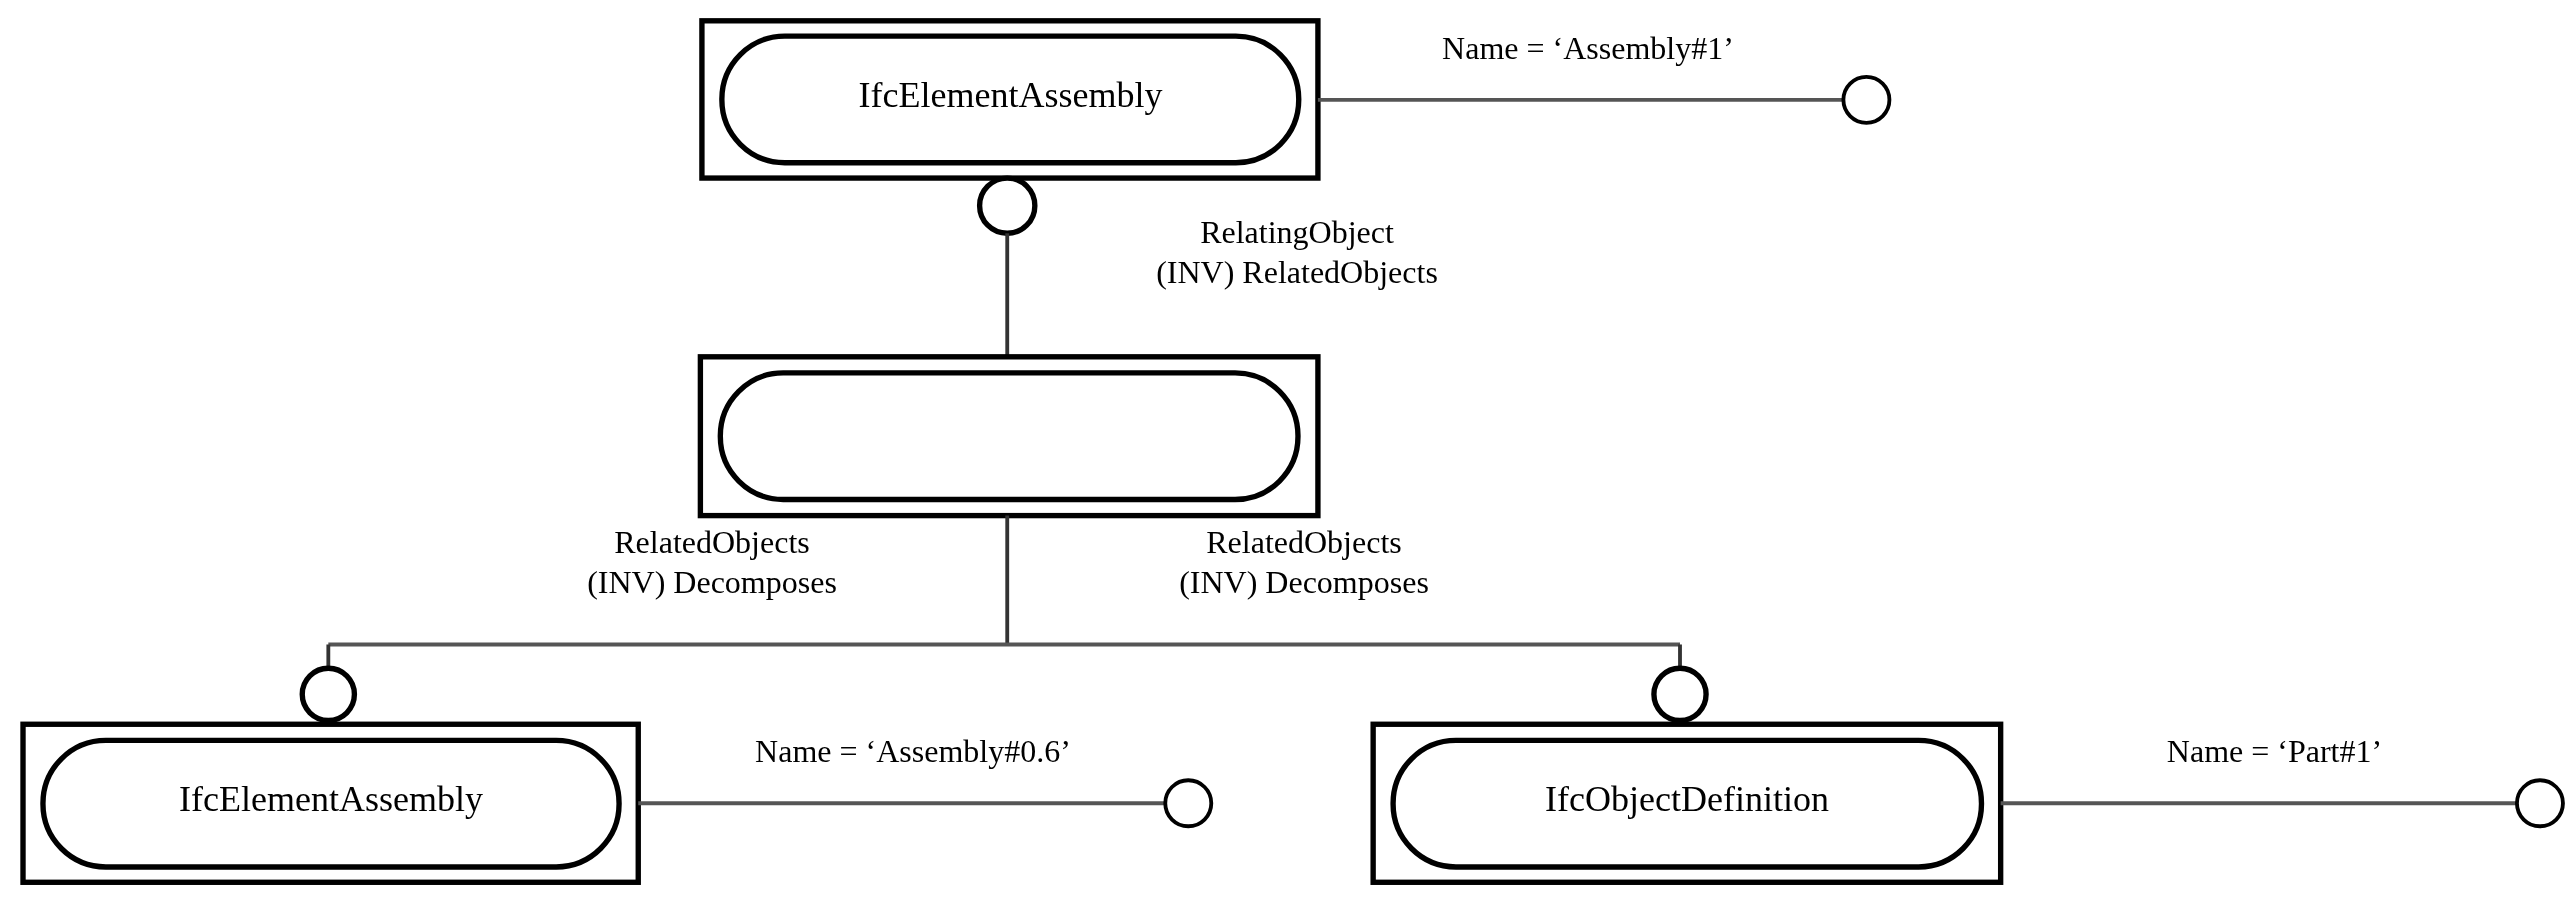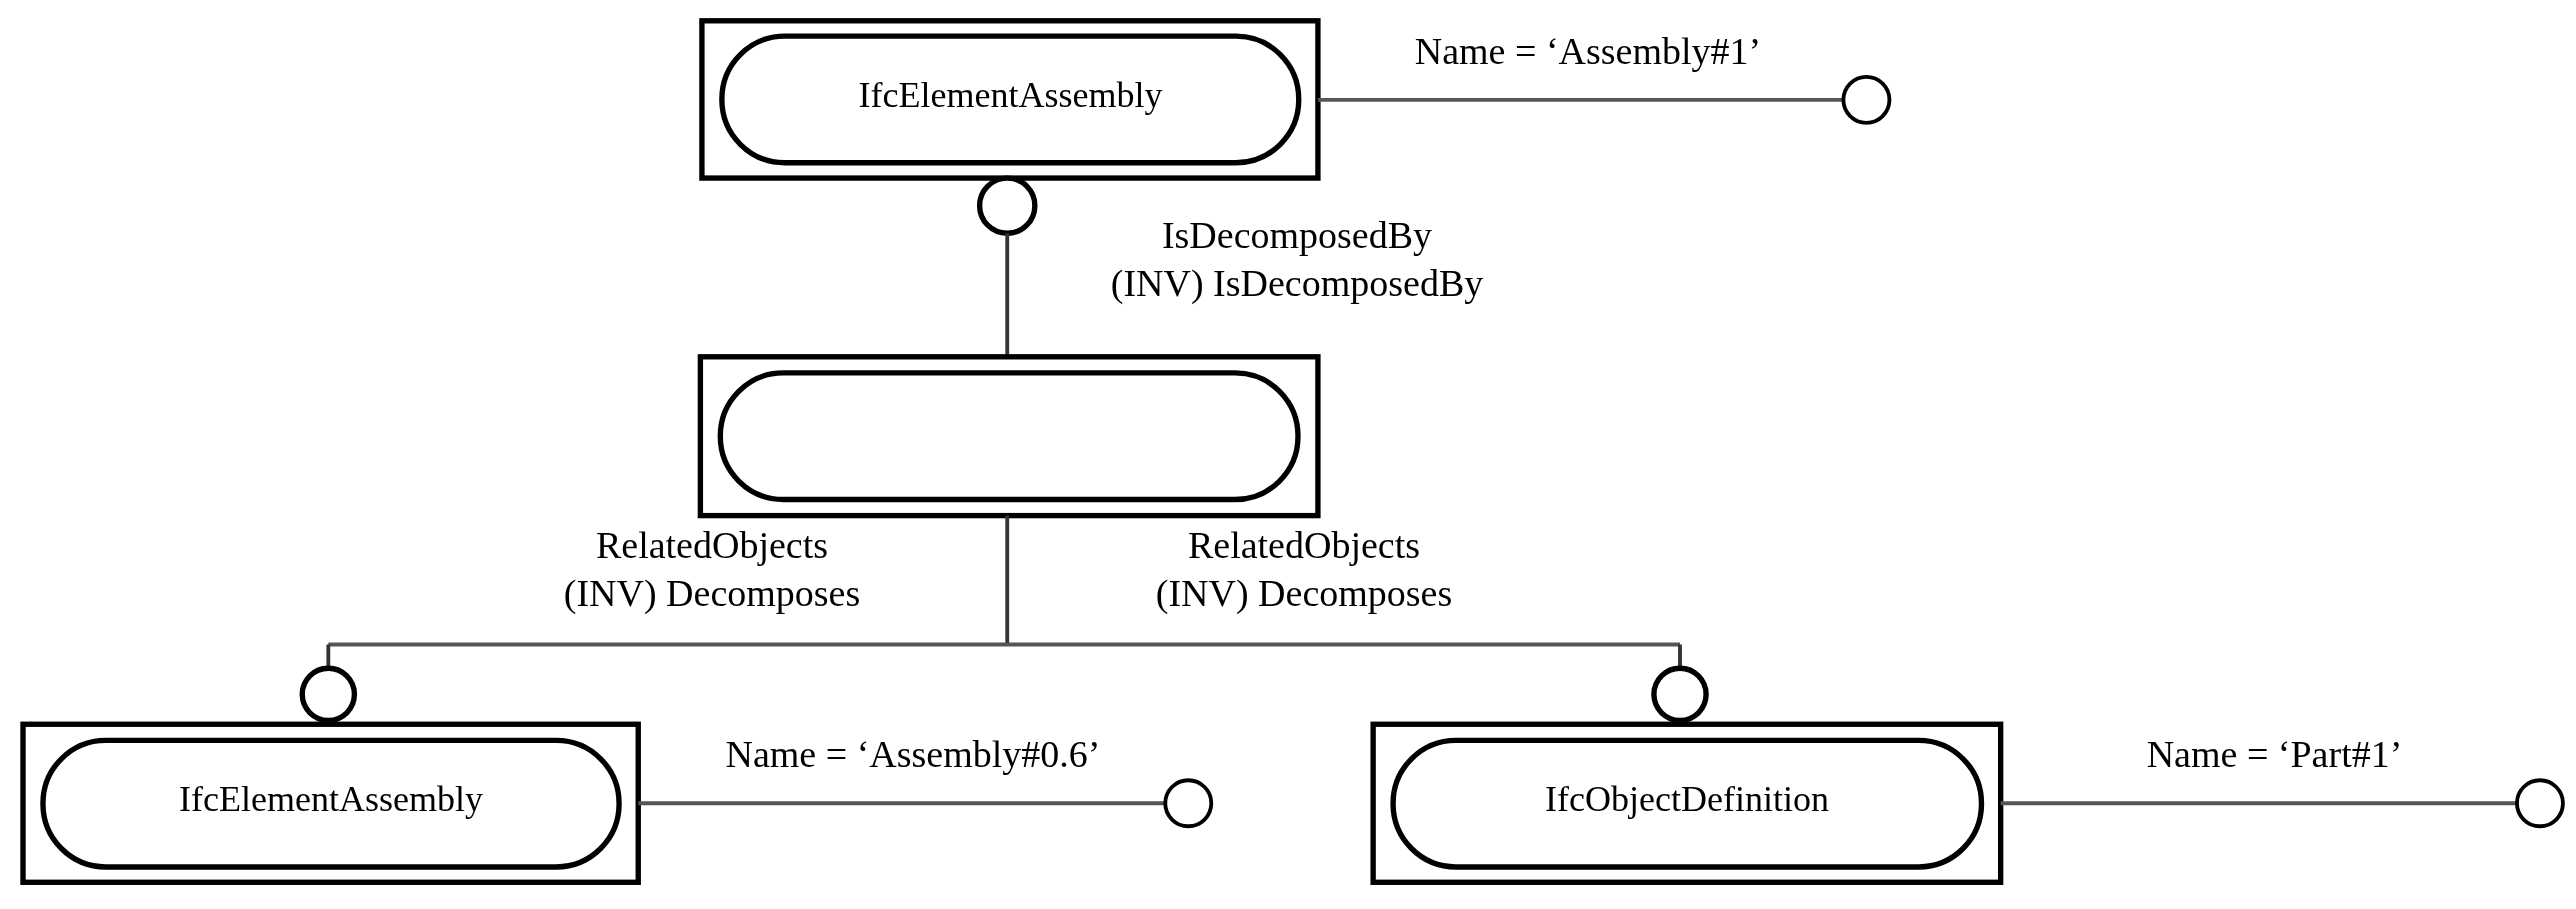--- a/index.html
+++ b/index.html
@@ -33,21 +33,21 @@
   }
   .entity-label.big {
     font-size: 36px;
   }
   .edge-label {
     position: absolute;
     text-align: center;
     color: #000000;
     font-family: "Liberation Serif", "DejaVu Serif", serif;
     white-space: nowrap;
-    font-size: 38px;
+    font-size: 32px;
     line-height: 1.26;
   }
   .edge-label .line2 { display: block; }
 </style>
 </head>
 <body>
 
 <div id="diagram-root">
 
   <svg class="layer" viewBox="0 0 3358 1186">
@@ -97,22 +97,22 @@
 
   <div class="entity-label big" style="left:1393px; top:781px; width:588px;">IfcObjectDefinition</div>
 
   <div class="edge-label" style="left:1350px; top:28px; width:476px;">Name = ‘Assembly#1’</div>
 
   <div class="edge-label" style="left:660px; top:731px; width:506px;">Name = ‘Assembly#0.6’</div>
 
   <div class="edge-label" style="left:2029px; top:731px; width:491px;">Name = ‘Part#1’</div>
 
   <div class="edge-label" style="left:1059px; top:212px; width:476px;">
-    <span>IsDecomposedBy</span>
-    <span class="line2">(INV) IsDecomposedBy</span>
+    <span>RelatingObject</span>
+    <span class="line2">(INV) RelatedObjects</span>
   </div>
 
   <div class="edge-label" style="left:482px; top:522px; width:460px;">
     <span>RelatedObjects</span>
     <span class="line2">(INV) Decomposes</span>
   </div>
 
   <div class="edge-label" style="left:1074px; top:522px; width:460px;">
     <span>RelatedObjects</span>
     <span class="line2">(INV) Decomposes</span>

